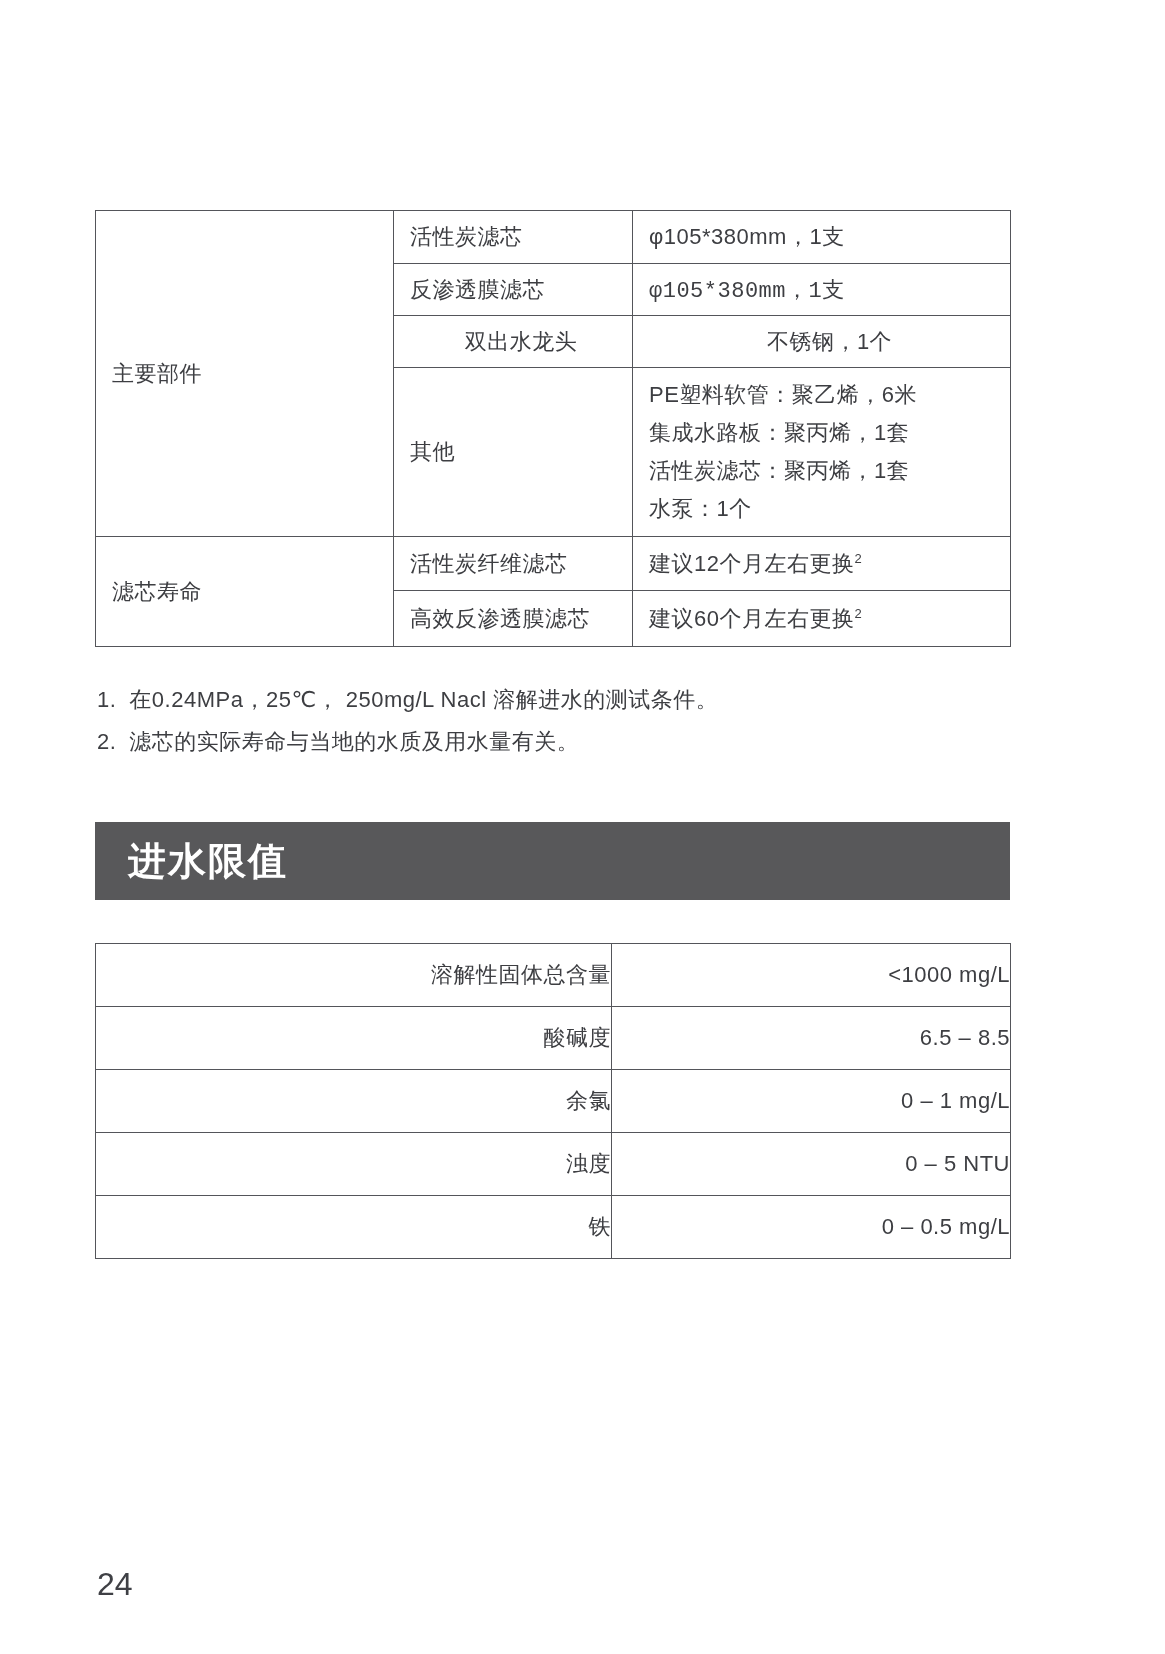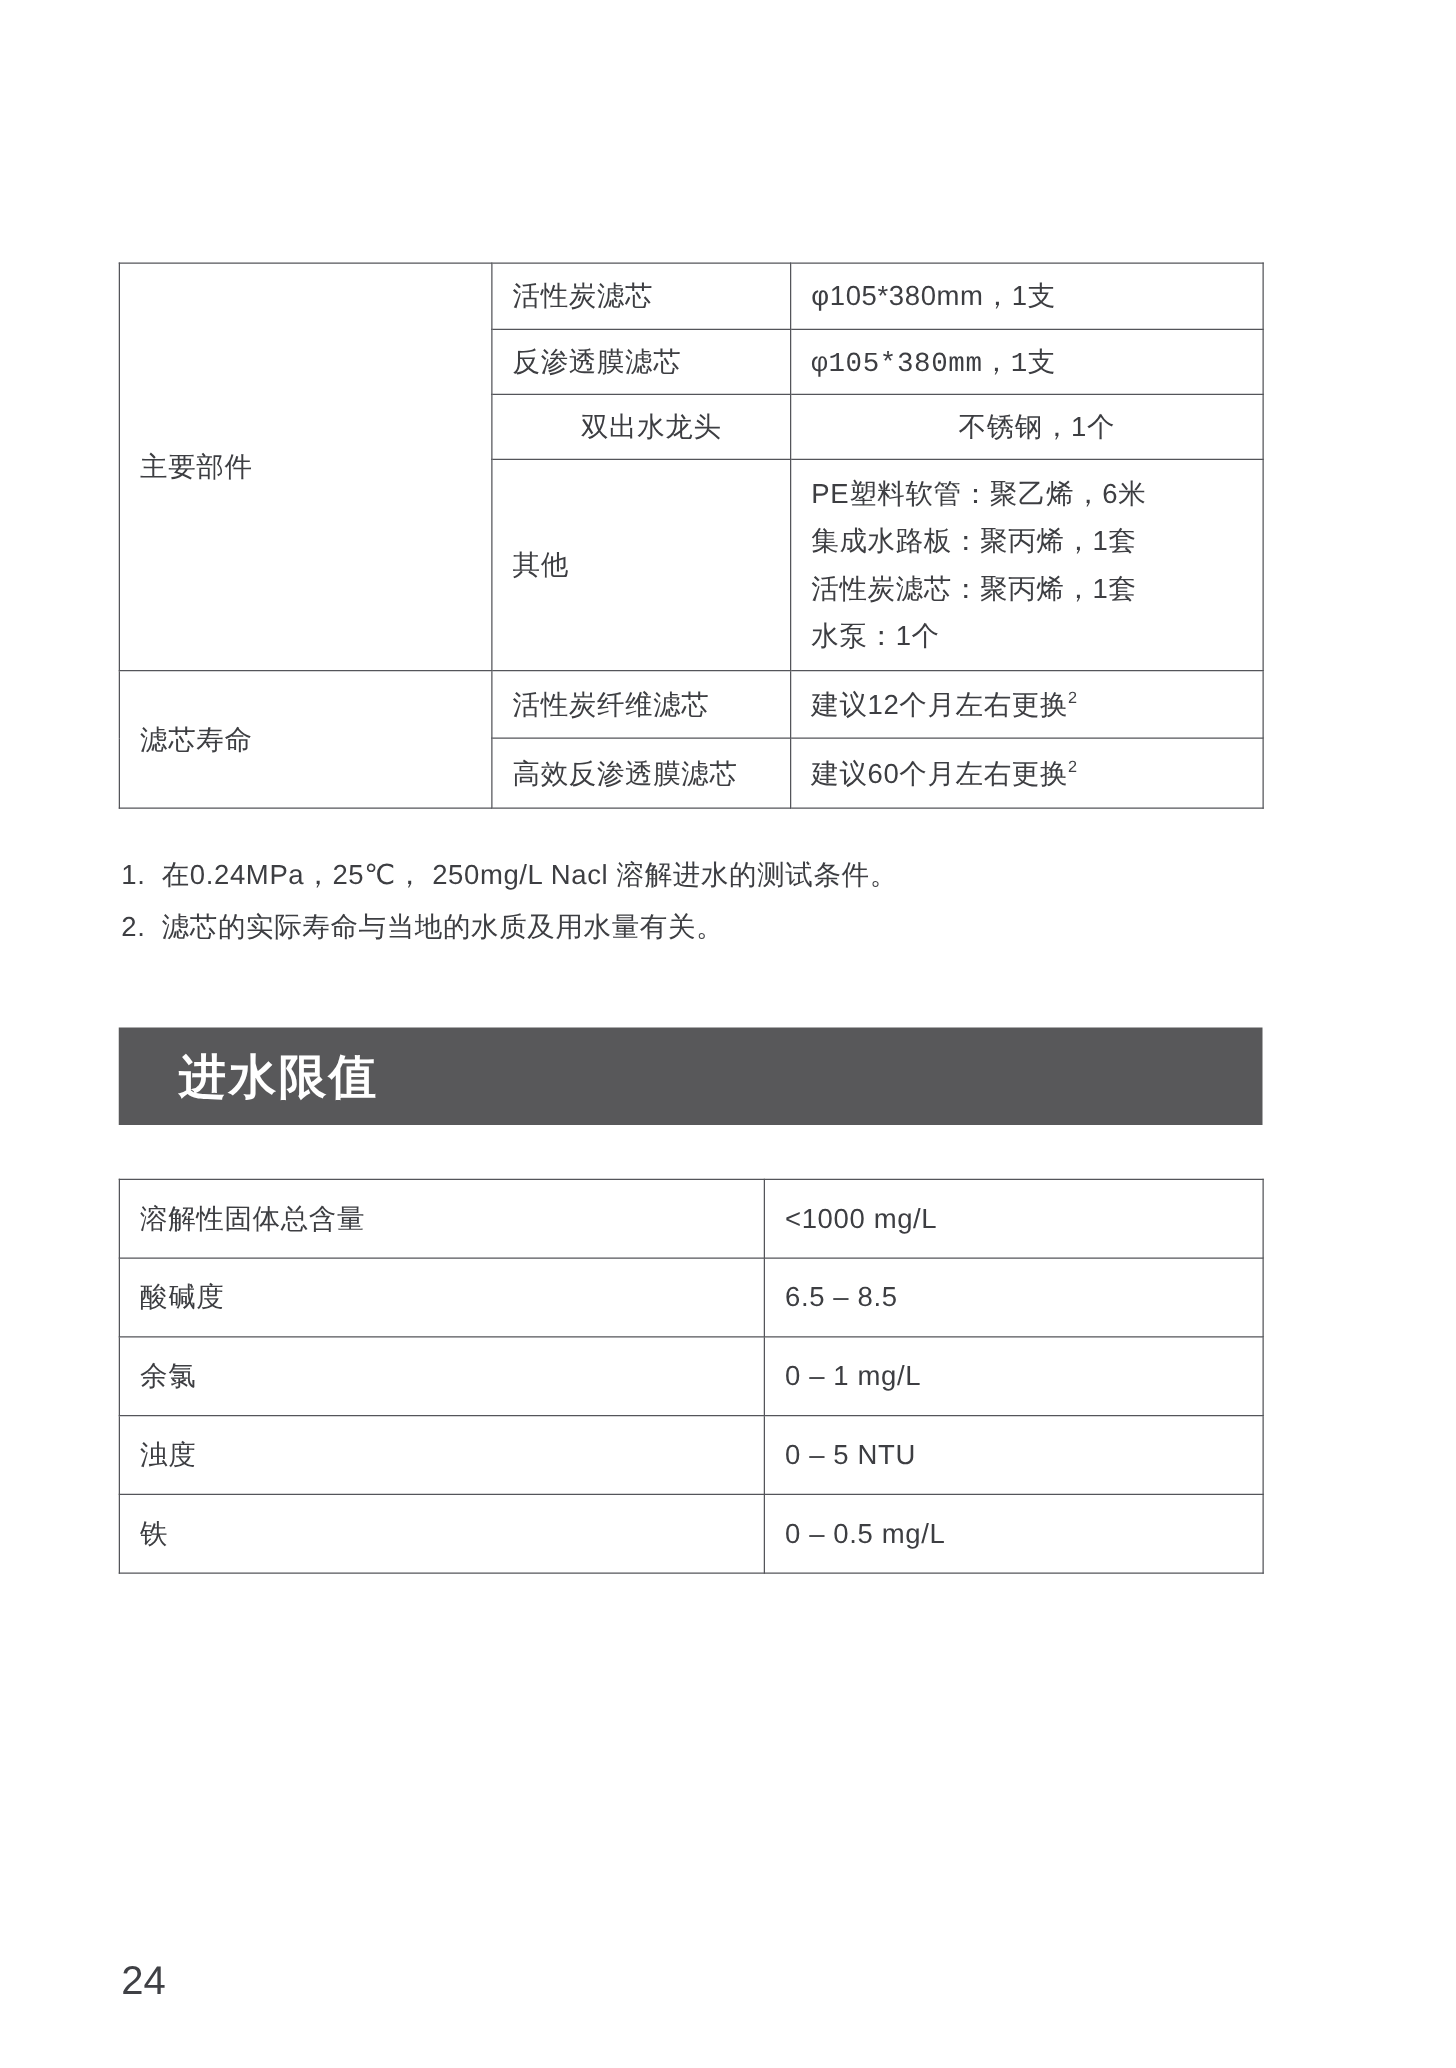--- a/index.html
+++ b/index.html
@@ -32,21 +32,21 @@
   }
   sup { font-size: 13px; line-height: 0; }
 
   .spec-table { left: 95px; top: 210px; width: 915px; }
   .spec-table .col-group { width: 298px; }
   .spec-table .col-name  { width: 239px; }
   .spec-table .col-value { width: 378px; }
   .multiline-cell { padding-top: 8px; padding-bottom: 8px; }
   .multiline-cell .cell-line { line-height: 38px; }
 
-  .limits-table { left: 95px; top: 943px; width: 915px; }
+  .limits-table { left: 95px; top: 943px; width: 915px; text-align: right; }
   .limits-table .col-param { width: 516px; }
   .limits-table .col-limit { width: 399px; }
   .limits-table tr { height: 63px; }
 
   
   .footnote {
     position: absolute;
     left: 97px;
     display: flex;
     font-size: 22px;
@@ -61,21 +61,21 @@
   
   .section-banner {
     position: absolute;
     left: 95px;
     top: 822px;
     width: 915px;
     height: 78px;
     background: #58585a;
     display: flex;
     align-items: center;
-    padding-left: 48px;
+    padding-left: 33px;
   }
   .section-banner .banner-title {
     color: #ffffff;
     font-size: 38px;
     font-weight: bold;
     letter-spacing: 2px;
   }
 
   
   .page-number {

